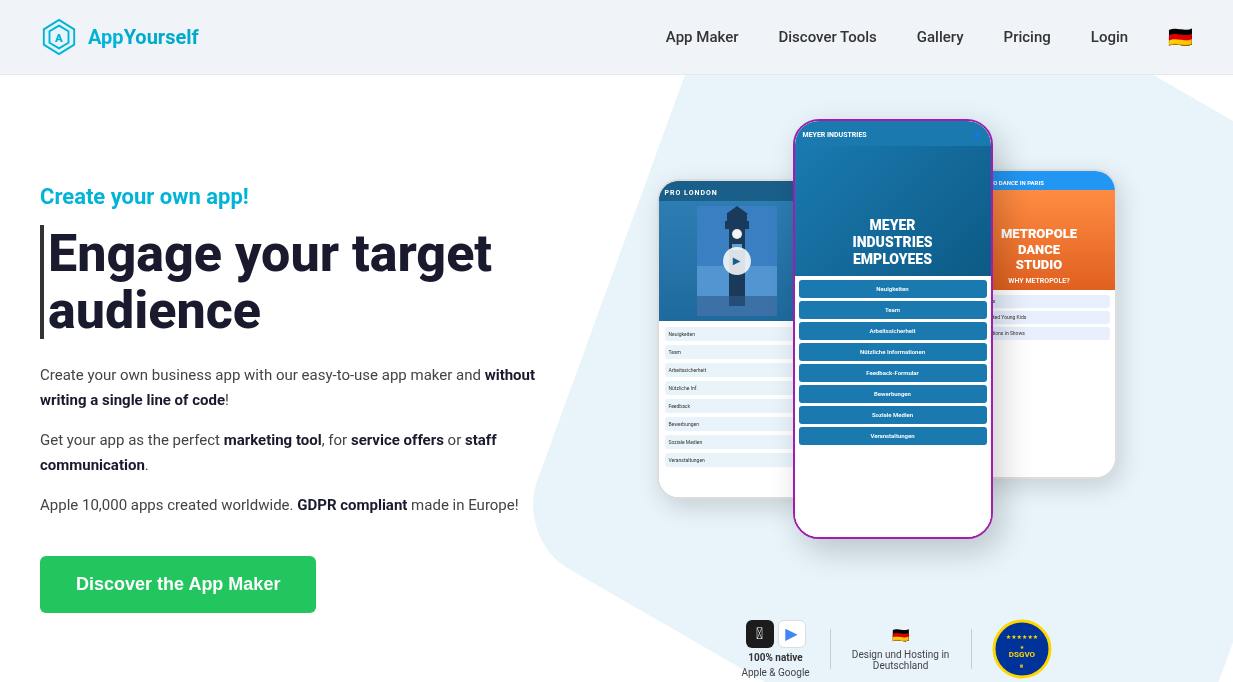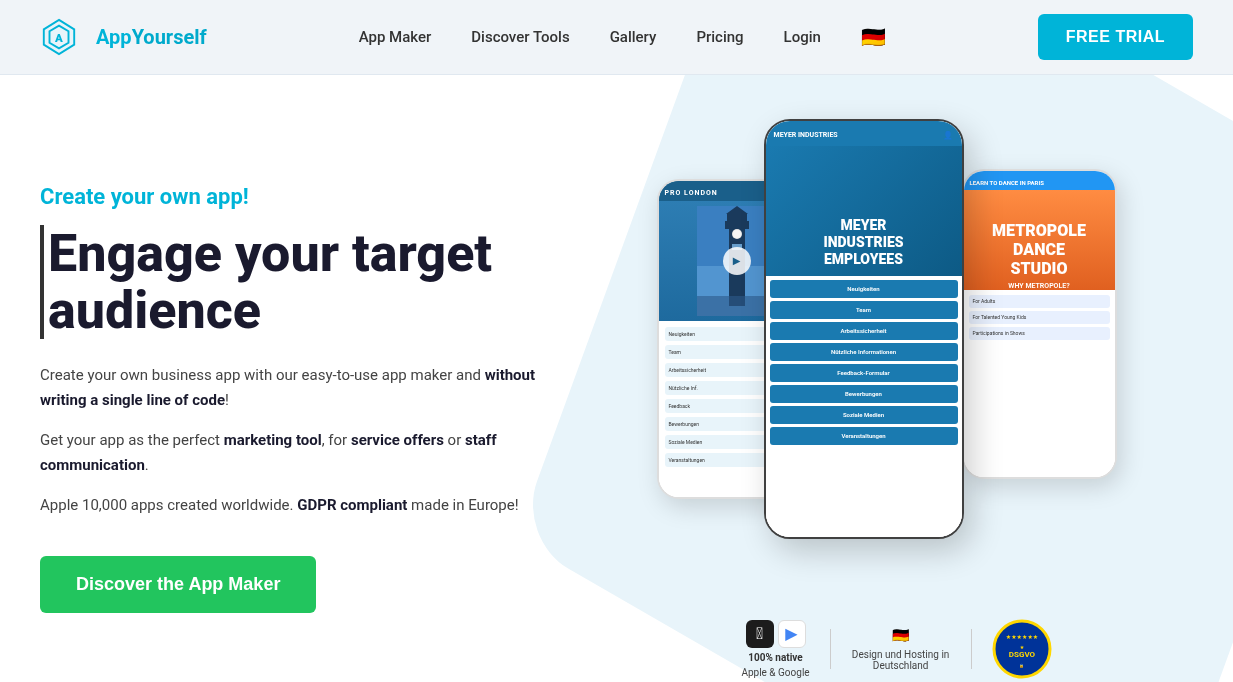--- a/index.html
+++ b/index.html
@@ -22,21 +22,20 @@
       text-decoration: none;
     }
     .logo-icon {
       width: 38px;
       height: 38px;
     }
     .logo-text {
       font-size: 20px;
       font-weight: 700;
       color: #1a1a2e;
-      margin-left: 8px;
     }
     .logo-text span { color: #00aacc; }
     nav {
       display: flex;
       align-items: center;
       gap: 40px;
     }
     nav a {
       text-decoration: none;
       color: #333;
@@ -150,27 +149,27 @@
       height: 320px;
       background: #fff;
       border-radius: 22px;
       border: 2px solid #ddd;
       overflow: hidden;
       box-shadow: 4px 8px 24px rgba(0,0,0,0.15);
       z-index: 2;
     }
     .phone-center {
       position: absolute;
-      left: 107px;
+      left: 136px;
       top: 0;
       width: 200px;
       height: 420px;
       background: #fff;
       border-radius: 26px;
-      border: 2px solid #404040;
+      border: 2px solid #a21caf;
       overflow: hidden;
       box-shadow: 8px 12px 32px rgba(0,0,0,0.2);
       z-index: 3;
     }
     .phone-right {
       position: absolute;
       right: 20px;
       top: 50px;
       width: 155px;
       height: 310px;
@@ -316,21 +315,21 @@
       height: 100px;
       display: flex;
       flex-direction: column;
       align-items: center;
       justify-content: center;
       color: #fff;
       text-align: center;
       padding: 6px;
     }
     .phone-right-hero .studio-name {
-      font-size: 16px;
+      font-size: 13px;
       font-weight: 900;
       text-transform: uppercase;
       line-height: 1.2;
       margin-top: 32px;
     }
     .phone-right-content {
       flex: 1;
       padding: 5px;
       background: #fff;
     }
@@ -411,21 +410,20 @@
 
   <nav>
     <a href="#">App Maker</a>
     <a href="#">Discover Tools</a>
     <a href="#">Gallery</a>
     <a href="#">Pricing</a>
     <a href="#">Login</a>
     <span class="flag-icon">🇩🇪</span>
   </nav>
 
-  <button class="free-trial-btn">FREE TRIAL</button>
 </header>
 
 <section class="hero">
   <div class="hero-left">
     <div class="hero-tagline">Create your own app!</div>
     <h1 class="hero-heading">
       <span>Engage your target</span><br>
       <span>audience</span>
     </h1>
     <p class="hero-desc">

